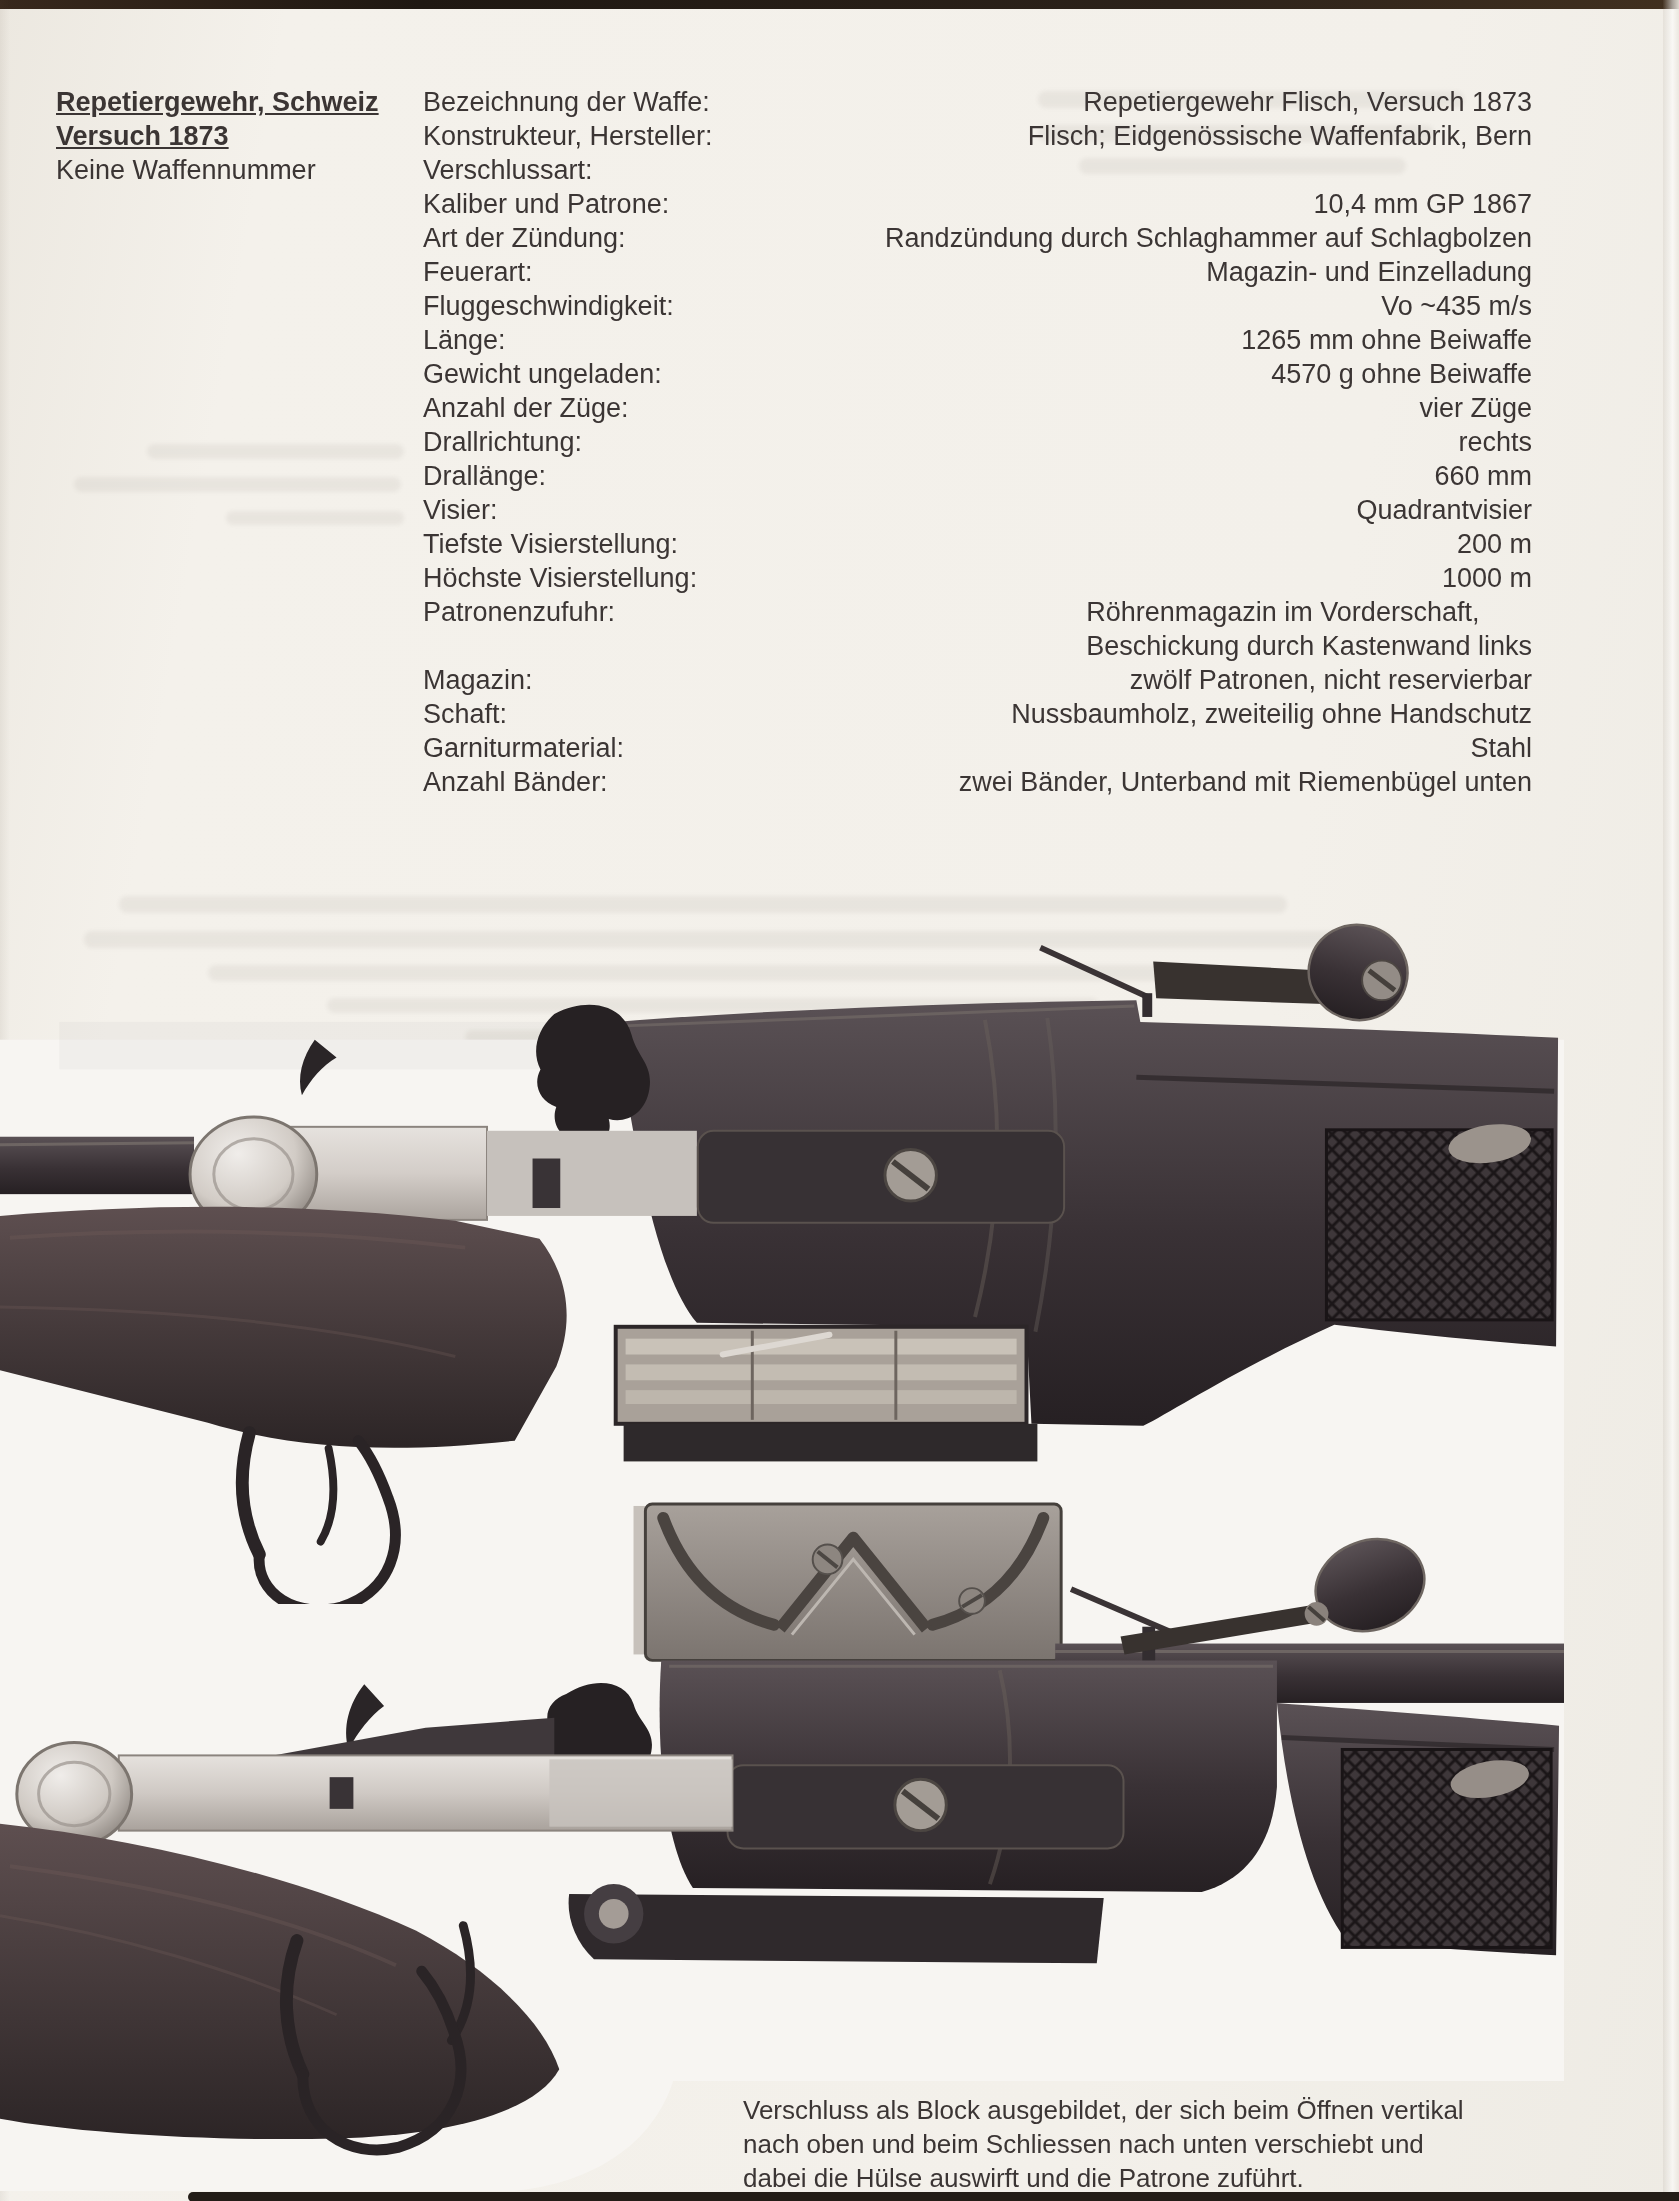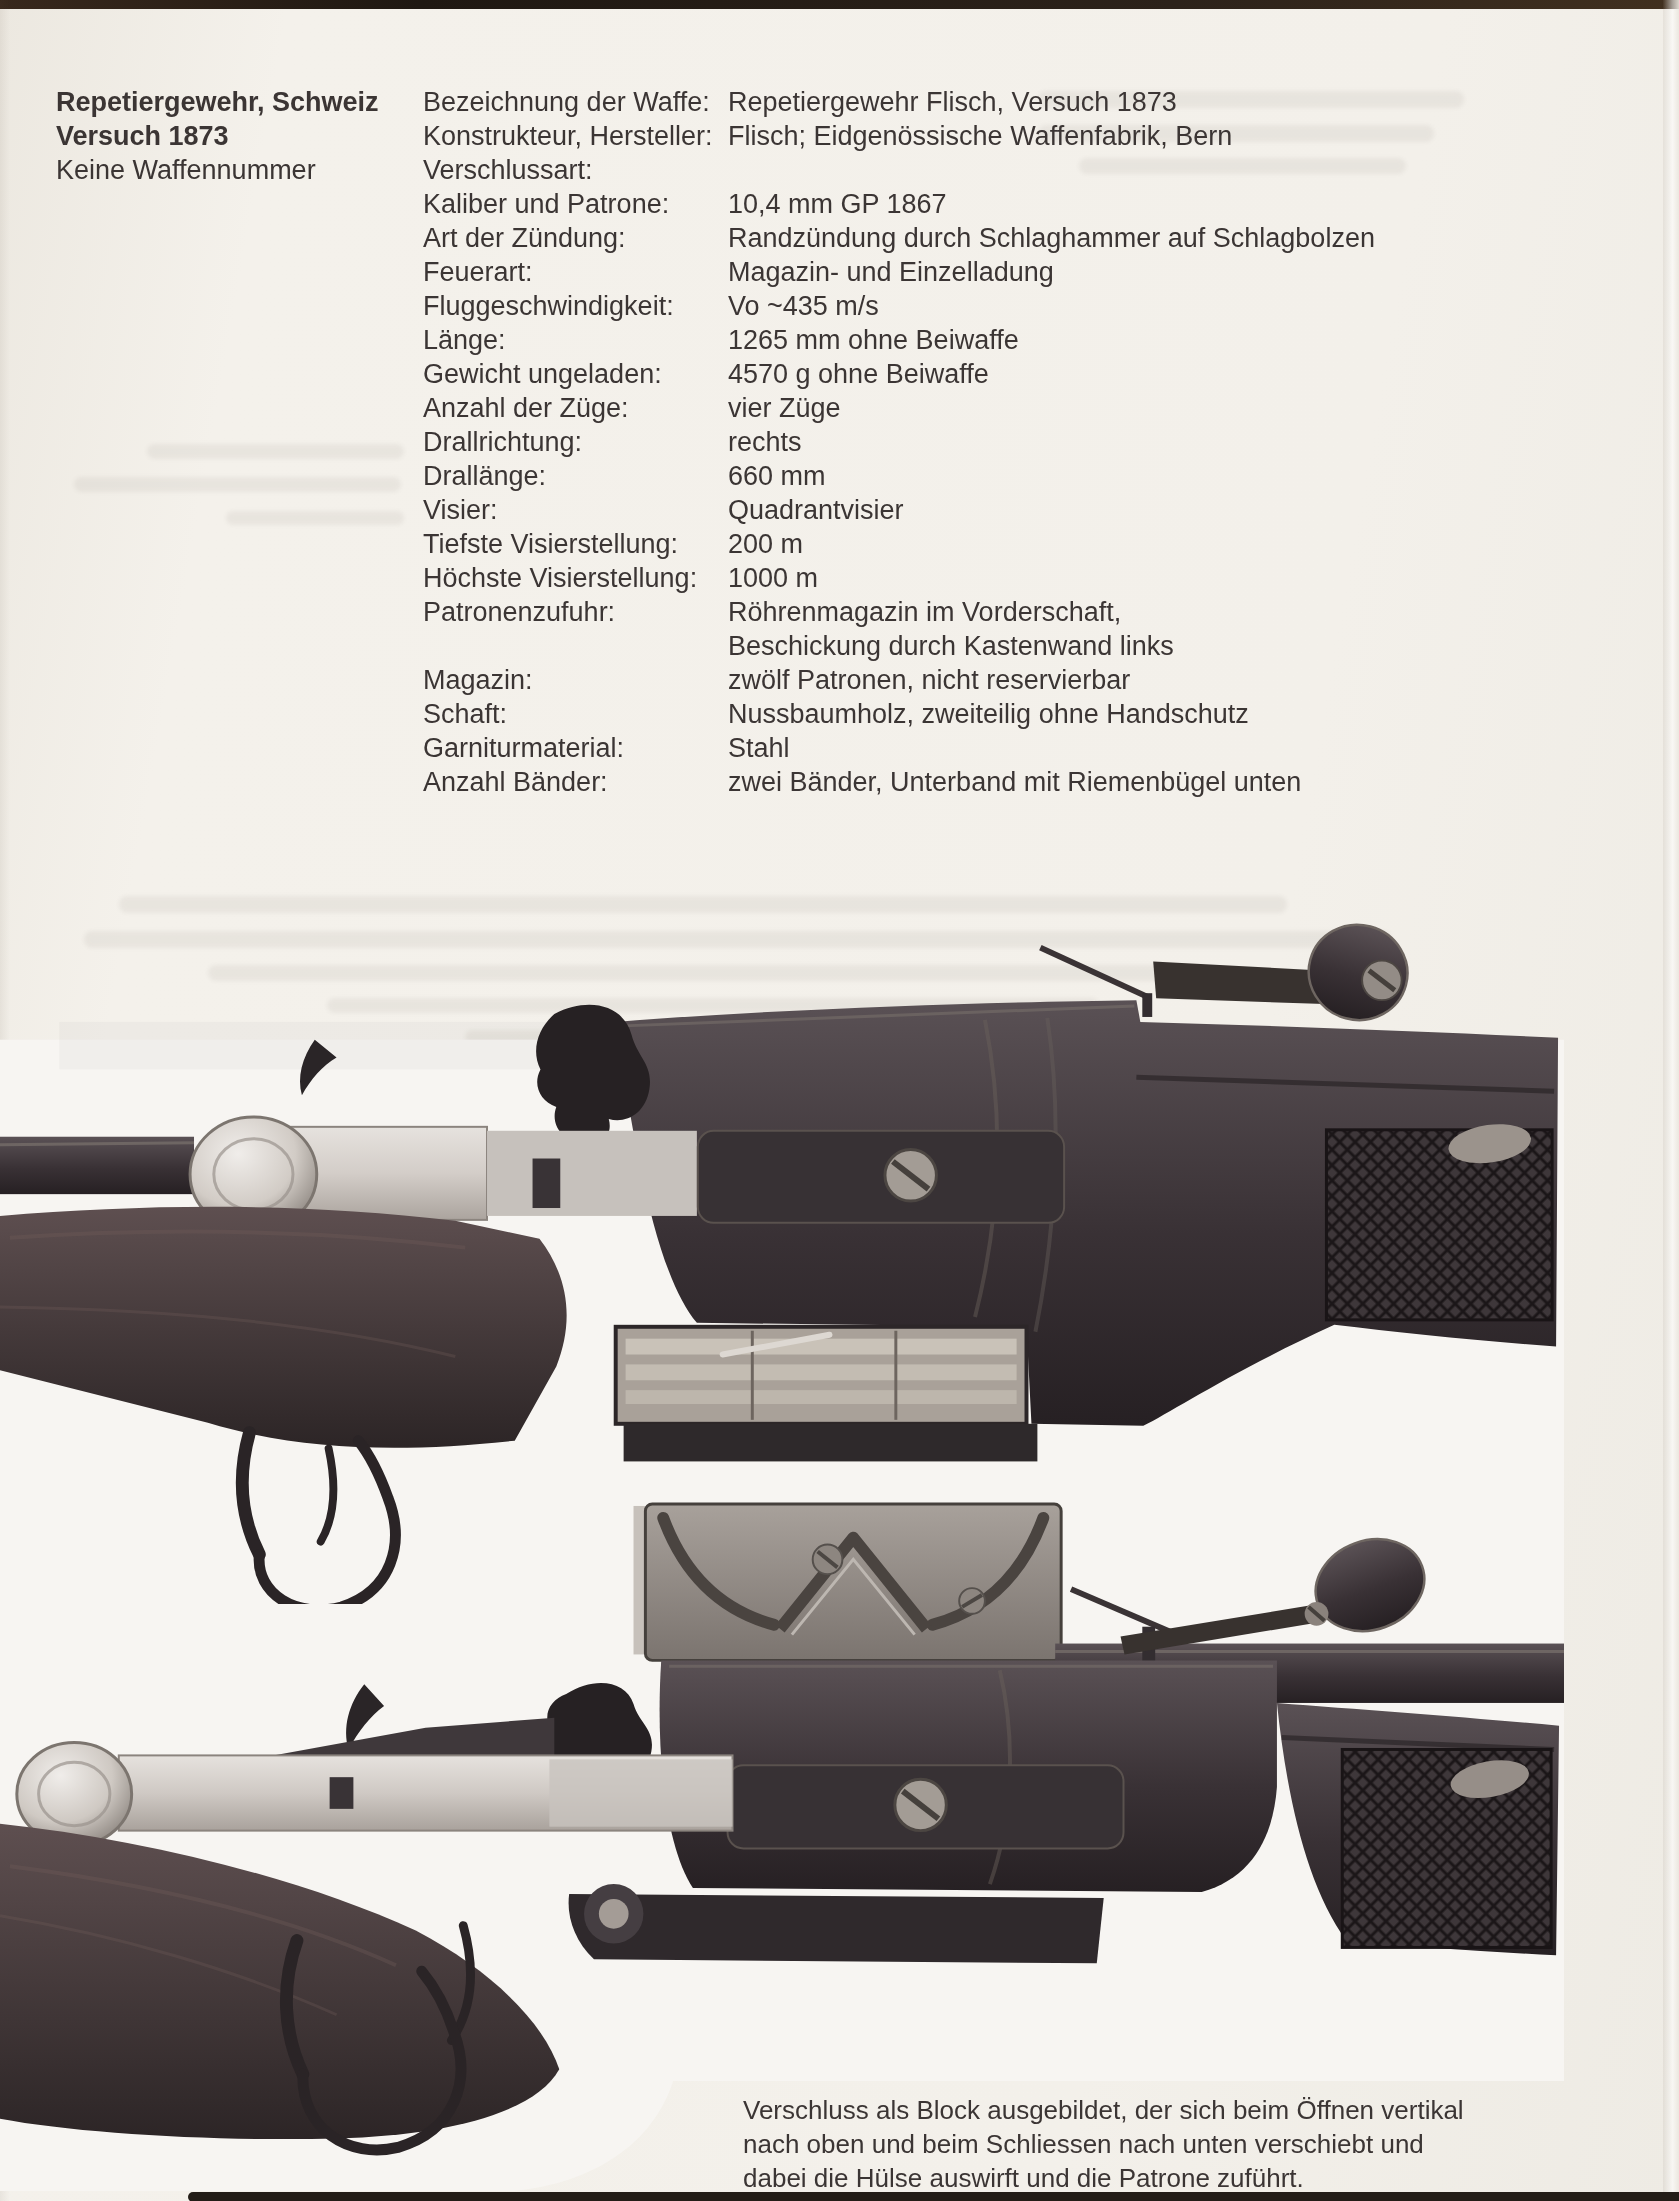--- a/index.html
+++ b/index.html
@@ -10,24 +10,24 @@
     color:#3b3534;
   }
   .abs{position:absolute;}
   
   .edge-top{left:0;top:0;width:1679px;height:9px;background:linear-gradient(90deg,#38281c,#1f1812 25%,#2c221a 70%,#41301f);}
   .edge-bottom{left:188px;top:2192px;width:1491px;height:10px;background:#231d17;border-radius:6px 0 0 6px;}
   .edge-right{left:1663px;top:0;width:16px;height:2202px;background:linear-gradient(to right,rgba(120,105,90,.10),rgba(255,255,255,.55) 60%,rgba(235,230,222,.9));}
   .edge-left{left:0;top:0;width:10px;height:2202px;background:linear-gradient(to right,rgba(90,75,60,.08),rgba(90,75,60,0));}
   
   .header{left:56px;top:85px;width:356px;font-size:27px;line-height:34px;}
-  .hb{font-weight:bold;}
+  .hb{font-weight:bold;text-decoration:underline;}
   
   .specs{left:423px;top:85px;width:1109px;font-size:27px;line-height:34px;}
-  .srow{display:flex;}
+  .srow{display:flex;justify-content:space-between;}
   .slabel{width:305px;flex:none;}
   .svalue{white-space:pre-line;}
   
   .caption{left:743px;top:2061px;width:772px;font-size:26px;line-height:34px;white-space:pre-line;margin-top:32px;}
   
   .bleed{position:absolute;background:#6a6058;opacity:.08;border-radius:8px;filter:blur(2px);}
   svg{position:absolute;}
 </style>
 </head>
 <body>

